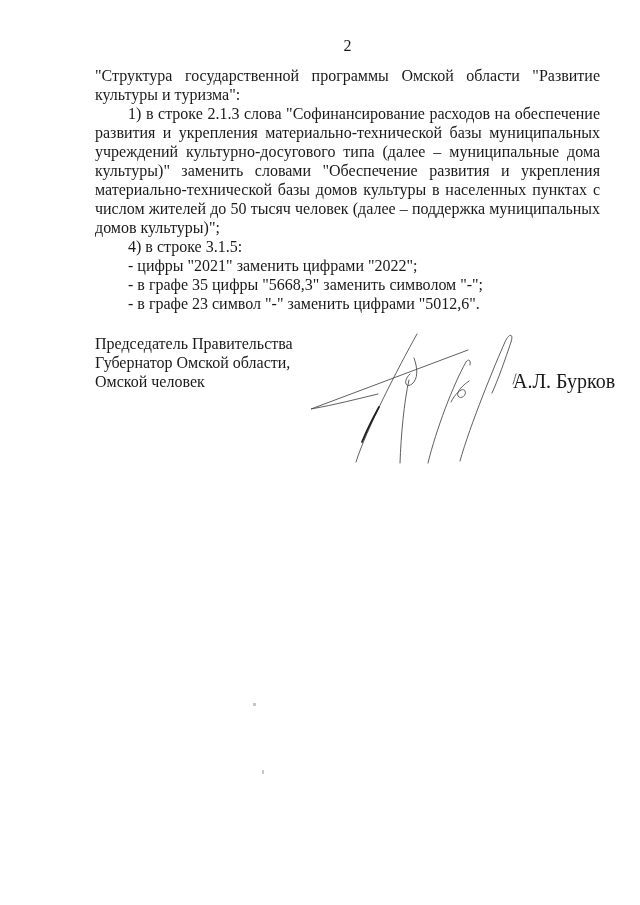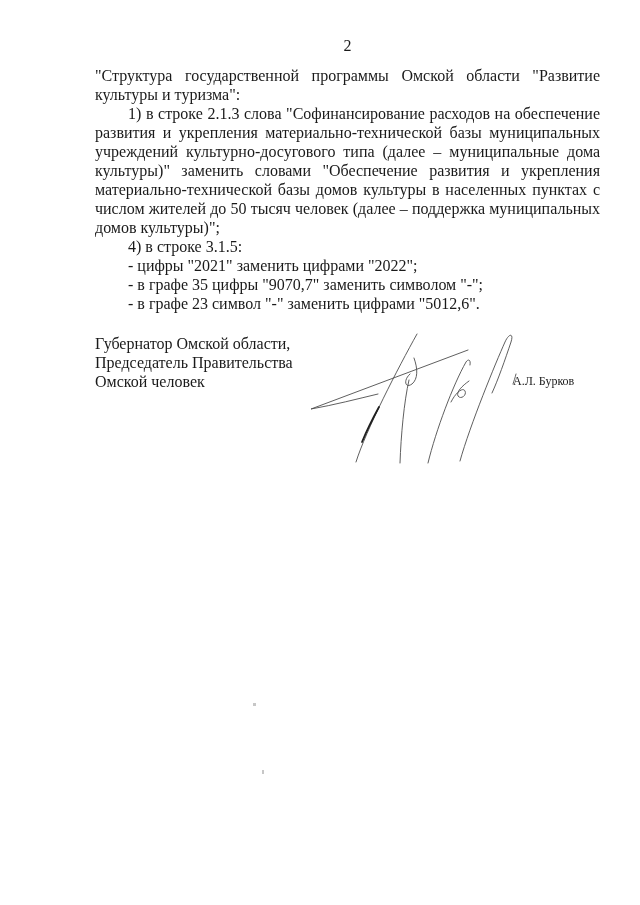--- a/index.html
+++ b/index.html
@@ -48,21 +48,21 @@
     left: 95px;
     font-size: 16px;
     line-height: 19px;
     text-align: left;
     white-space: nowrap;
   }
   .sig-name {
     position: absolute;
     top: 372px;
     left: 513px;
-    font-size: 12px;
+    font-size: 20px;
     line-height: 19px;
     white-space: nowrap;
   }
   .sig-svg {
     position: absolute;
     top: 330px;
     left: 300px;
     width: 225px;
     height: 145px;
   }
@@ -89,27 +89,27 @@
 
 <div class="page">
 
   <div class="pagenum">2</div>
 
   <div class="content">
     <p class="no-indent">"Структура государственной программы Омской области "Развитие культуры и туризма":</p>
     <p>1) в строке 2.1.3 слова "Софинансирование расходов на обеспечение развития и укрепления материально-технической базы муниципальных учреждений культурно-досугового типа (далее – муниципальные дома культуры)" заменить словами "Обеспечение развития и укрепления материально-технической базы домов культуры в населенных пунктах с числом жителей до 50 тысяч человек (далее – поддержка муниципальных домов культуры)";</p>
     <p>4) в строке 3.1.5:</p>
     <p>- цифры "2021" заменить цифрами "2022";</p>
-    <p>- в графе 35 цифры "9070,7" заменить символом "-";</p>
+    <p>- в графе 35 цифры "5668,3" заменить символом "-";</p>
     <p>- в графе 23 символ "-" заменить цифрами "5012,6".</p>
   </div>
 
   <div class="sig-titles">
+    <div>Председатель Правительства</div>
     <div>Губернатор Омской области,</div>
-    <div>Председатель Правительства</div>
     <div>Омской человек</div>
   </div>
 
   <svg class="sig-svg" viewBox="0 0 225 145" xmlns="http://www.w3.org/2000/svg">
 
     <path d="M168,20 L11,79 C34,75 57,69 78,64"></path>
 
     <path d="M56,132 C66,100 98,38 117,4"></path>
     <path class="heavy" d="M62,112 C67,100 73,88 79,77"></path>
 

